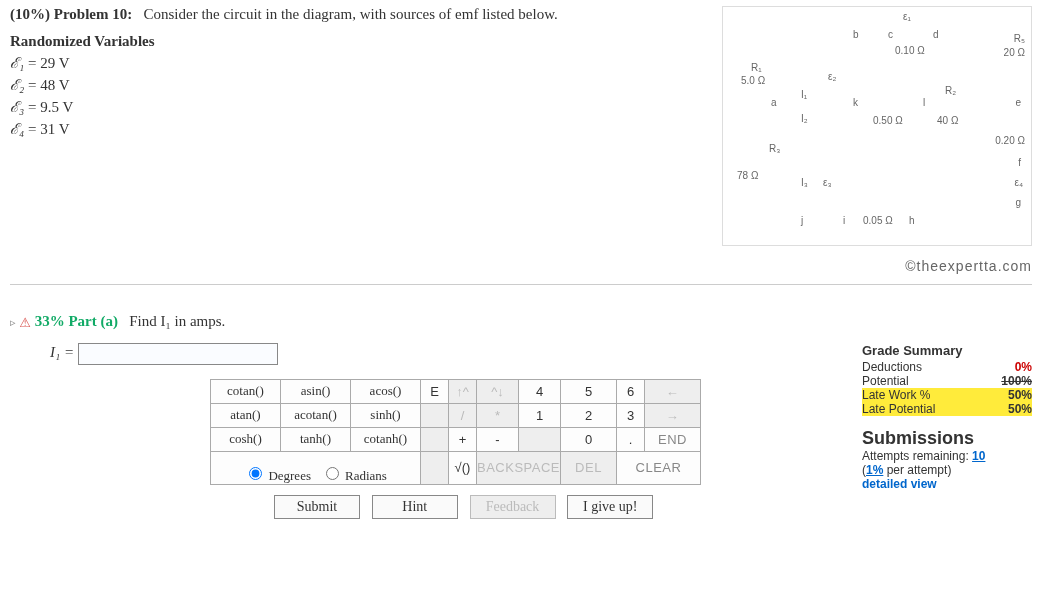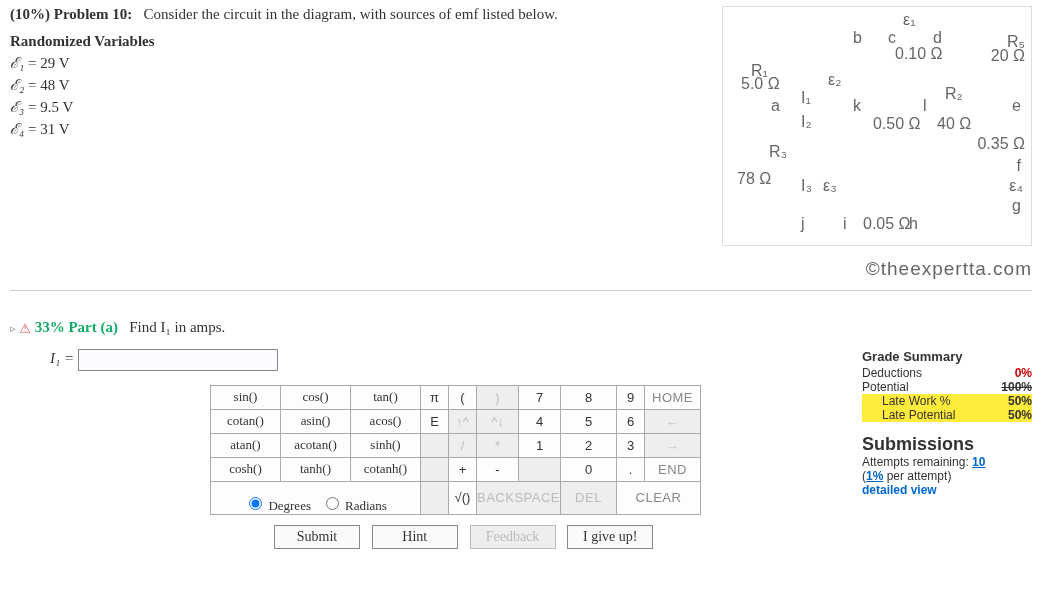--- a/index.html
+++ b/index.html
@@ -29,25 +29,25 @@
     font-family: Arial, sans-serif;
     font-size: 13px;
     color: #555;
   }
   .diagram-placeholder {
     width: 310px;
     height: 240px;
     border: 1px solid #ddd;
     position: relative;
     margin-left: auto;
-    font-size: 16px;
+    font-size: 10px;
     color: #666;
   }
   .diagram-placeholder div { position: absolute; white-space: nowrap; }
-  .copyright { margin-top: 12px; font-size: 19px; color: #666; letter-spacing: 1px;}
+  .copyright { margin-top: 12px; font-size: 14px; color: #666; letter-spacing: 1px;}
   
   .part-section {
     margin-top: 28px;
     position: relative;
   }
   .part-header {
     font-size: 15px;
   }
   .tri-open {
     color: #888;
@@ -114,21 +114,21 @@
     position: absolute;
     right: 0;
     top: 30px;
     width: 170px;
     font-family: Arial, sans-serif;
     font-size: 12px;
     color: #333;
   }
   .summary-panel .title { font-weight: bold; font-size: 13px; margin-bottom: 2px;}
   .summary-row { display: flex; justify-content: space-between; }
-  .hl { background: #ffeb3b; padding-left: 20px; }
+  .hl { background: #ffeb3b; }
   .strike { text-decoration: line-through; }
   .red { color: #c00; }
   .sub-title { font-weight: bold; font-size: 18px; margin-top: 12px;}
   .link { color: #06c; text-decoration: underline; font-weight: bold;}
   .blue { color:#06c; }
   .pct { font-weight: bold; }
 </style>
 </head>
 <body>
 
@@ -173,21 +173,21 @@
       <div style="top:64px; left:105px;">ε₂</div>
       <div style="top:90px; left:48px;">a</div>
       <div style="top:82px; left:78px;">I₁</div>
       <div style="top:106px; left:78px;">I₂</div>
       <div style="top:90px; left:130px;">k</div>
       <div style="top:90px; left:200px;">l</div>
       <div style="top:108px; left:150px;">0.50 Ω</div>
       <div style="top:78px; left:222px;">R₂</div>
       <div style="top:108px; left:214px;">40 Ω</div>
       <div style="top:90px; right:10px;">e</div>
-      <div style="top:128px; right:6px;">0.35 Ω</div>
+      <div style="top:128px; right:6px;">0.20 Ω</div>
       <div style="top:150px; right:10px;">f</div>
       <div style="top:136px; left:18px;margin-left:28px;">R₃</div>
       <div style="top:163px; left:14px;">78 Ω</div>
       <div style="top:170px; left:78px;">I₃</div>
       <div style="top:170px; left:100px;">ε₃</div>
       <div style="top:170px; right:8px;">ε₄</div>
       <div style="top:190px; right:10px;">g</div>
       <div style="top:208px; left:78px;">j</div>
       <div style="top:208px; left:120px;">i</div>
       <div style="top:208px; left:140px;">0.05 Ω</div>
@@ -238,32 +238,20 @@
     </div>
     <div>
       (<span class="link" style="text-decoration:underline;">1%</span> per attempt)
     </div>
     <div class="blue" style="font-weight:bold;">detailed view</div>
   </div>
 
   <div class="keypad-area">
     <table class="keypad">
       <tbody>
-          <tr>
-        <td class="fn">sin()</td>
-        <td class="fn">cos()</td>
-        <td class="fn">tan()</td>
-        <td class="sym">π</td>
-        <td class="sym">(</td>
-        <td class="sym disabled">)</td>
-        <td class="num">7</td>
-        <td class="num">8</td>
-        <td class="num">9</td>
-        <td class="ctrl">HOME</td>
-      </tr>
       <tr>
         <td class="fn">cotan()</td>
         <td class="fn">asin()</td>
         <td class="fn">acos()</td>
         <td class="sym">E</td>
         <td class="sym disabled">↑^</td>
         <td class="sym disabled">^↓</td>
         <td class="num">4</td>
         <td class="num">5</td>
         <td class="num">6</td>

